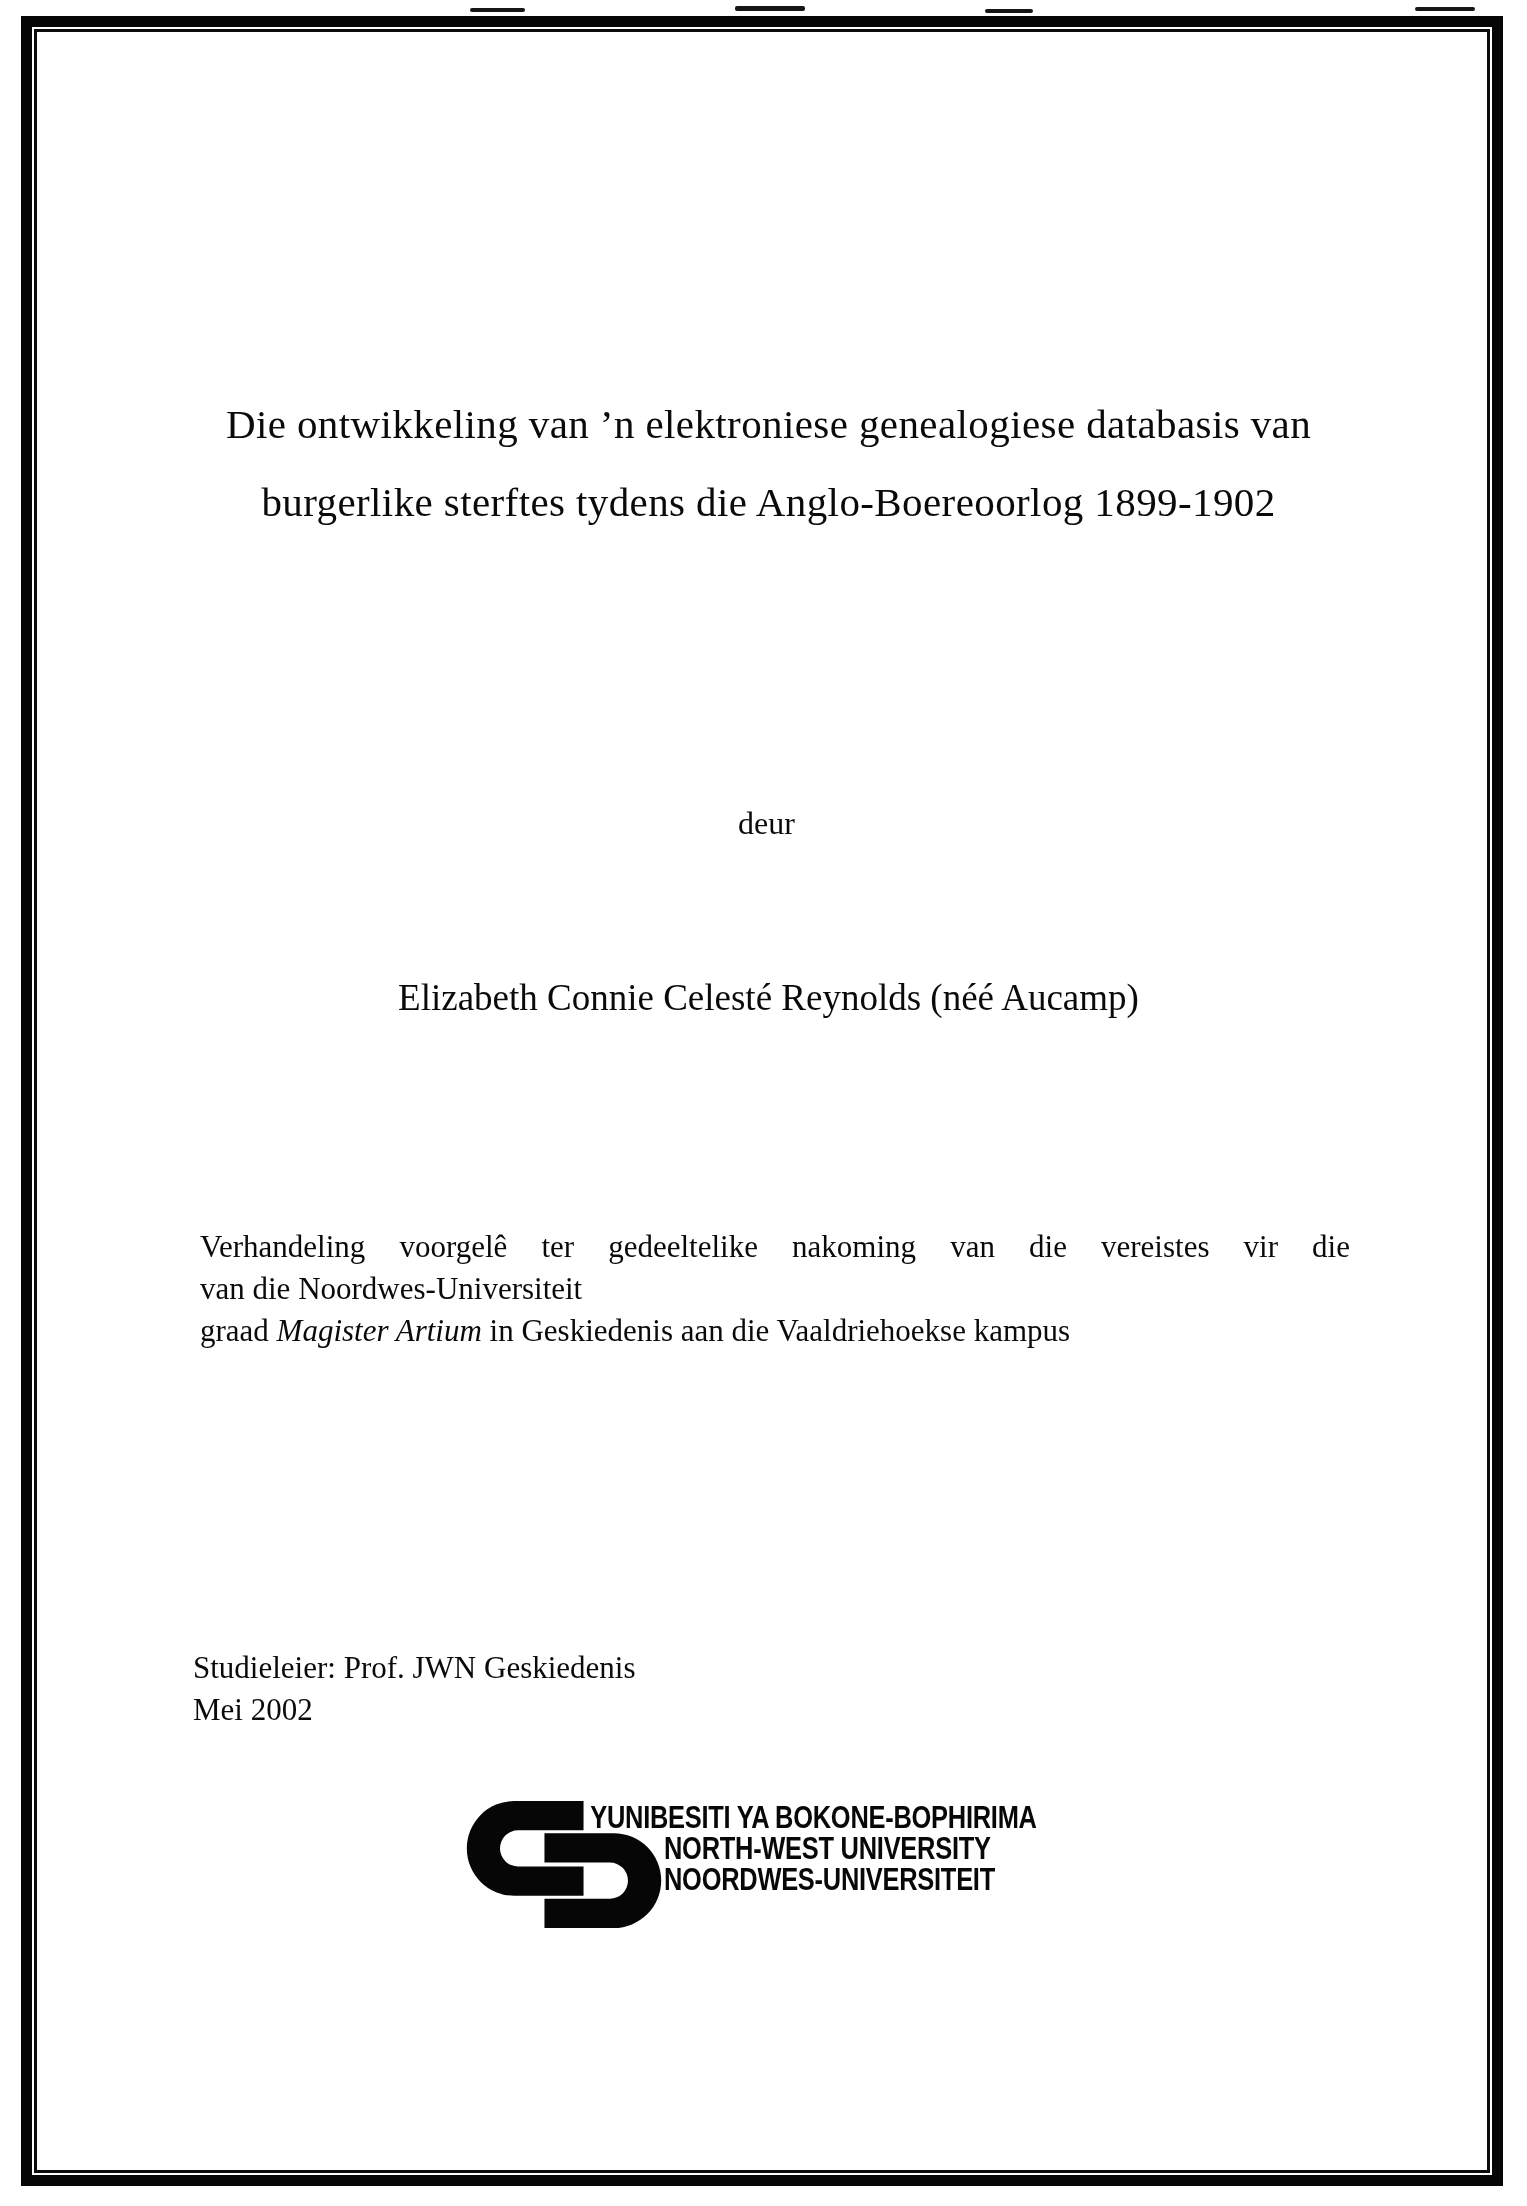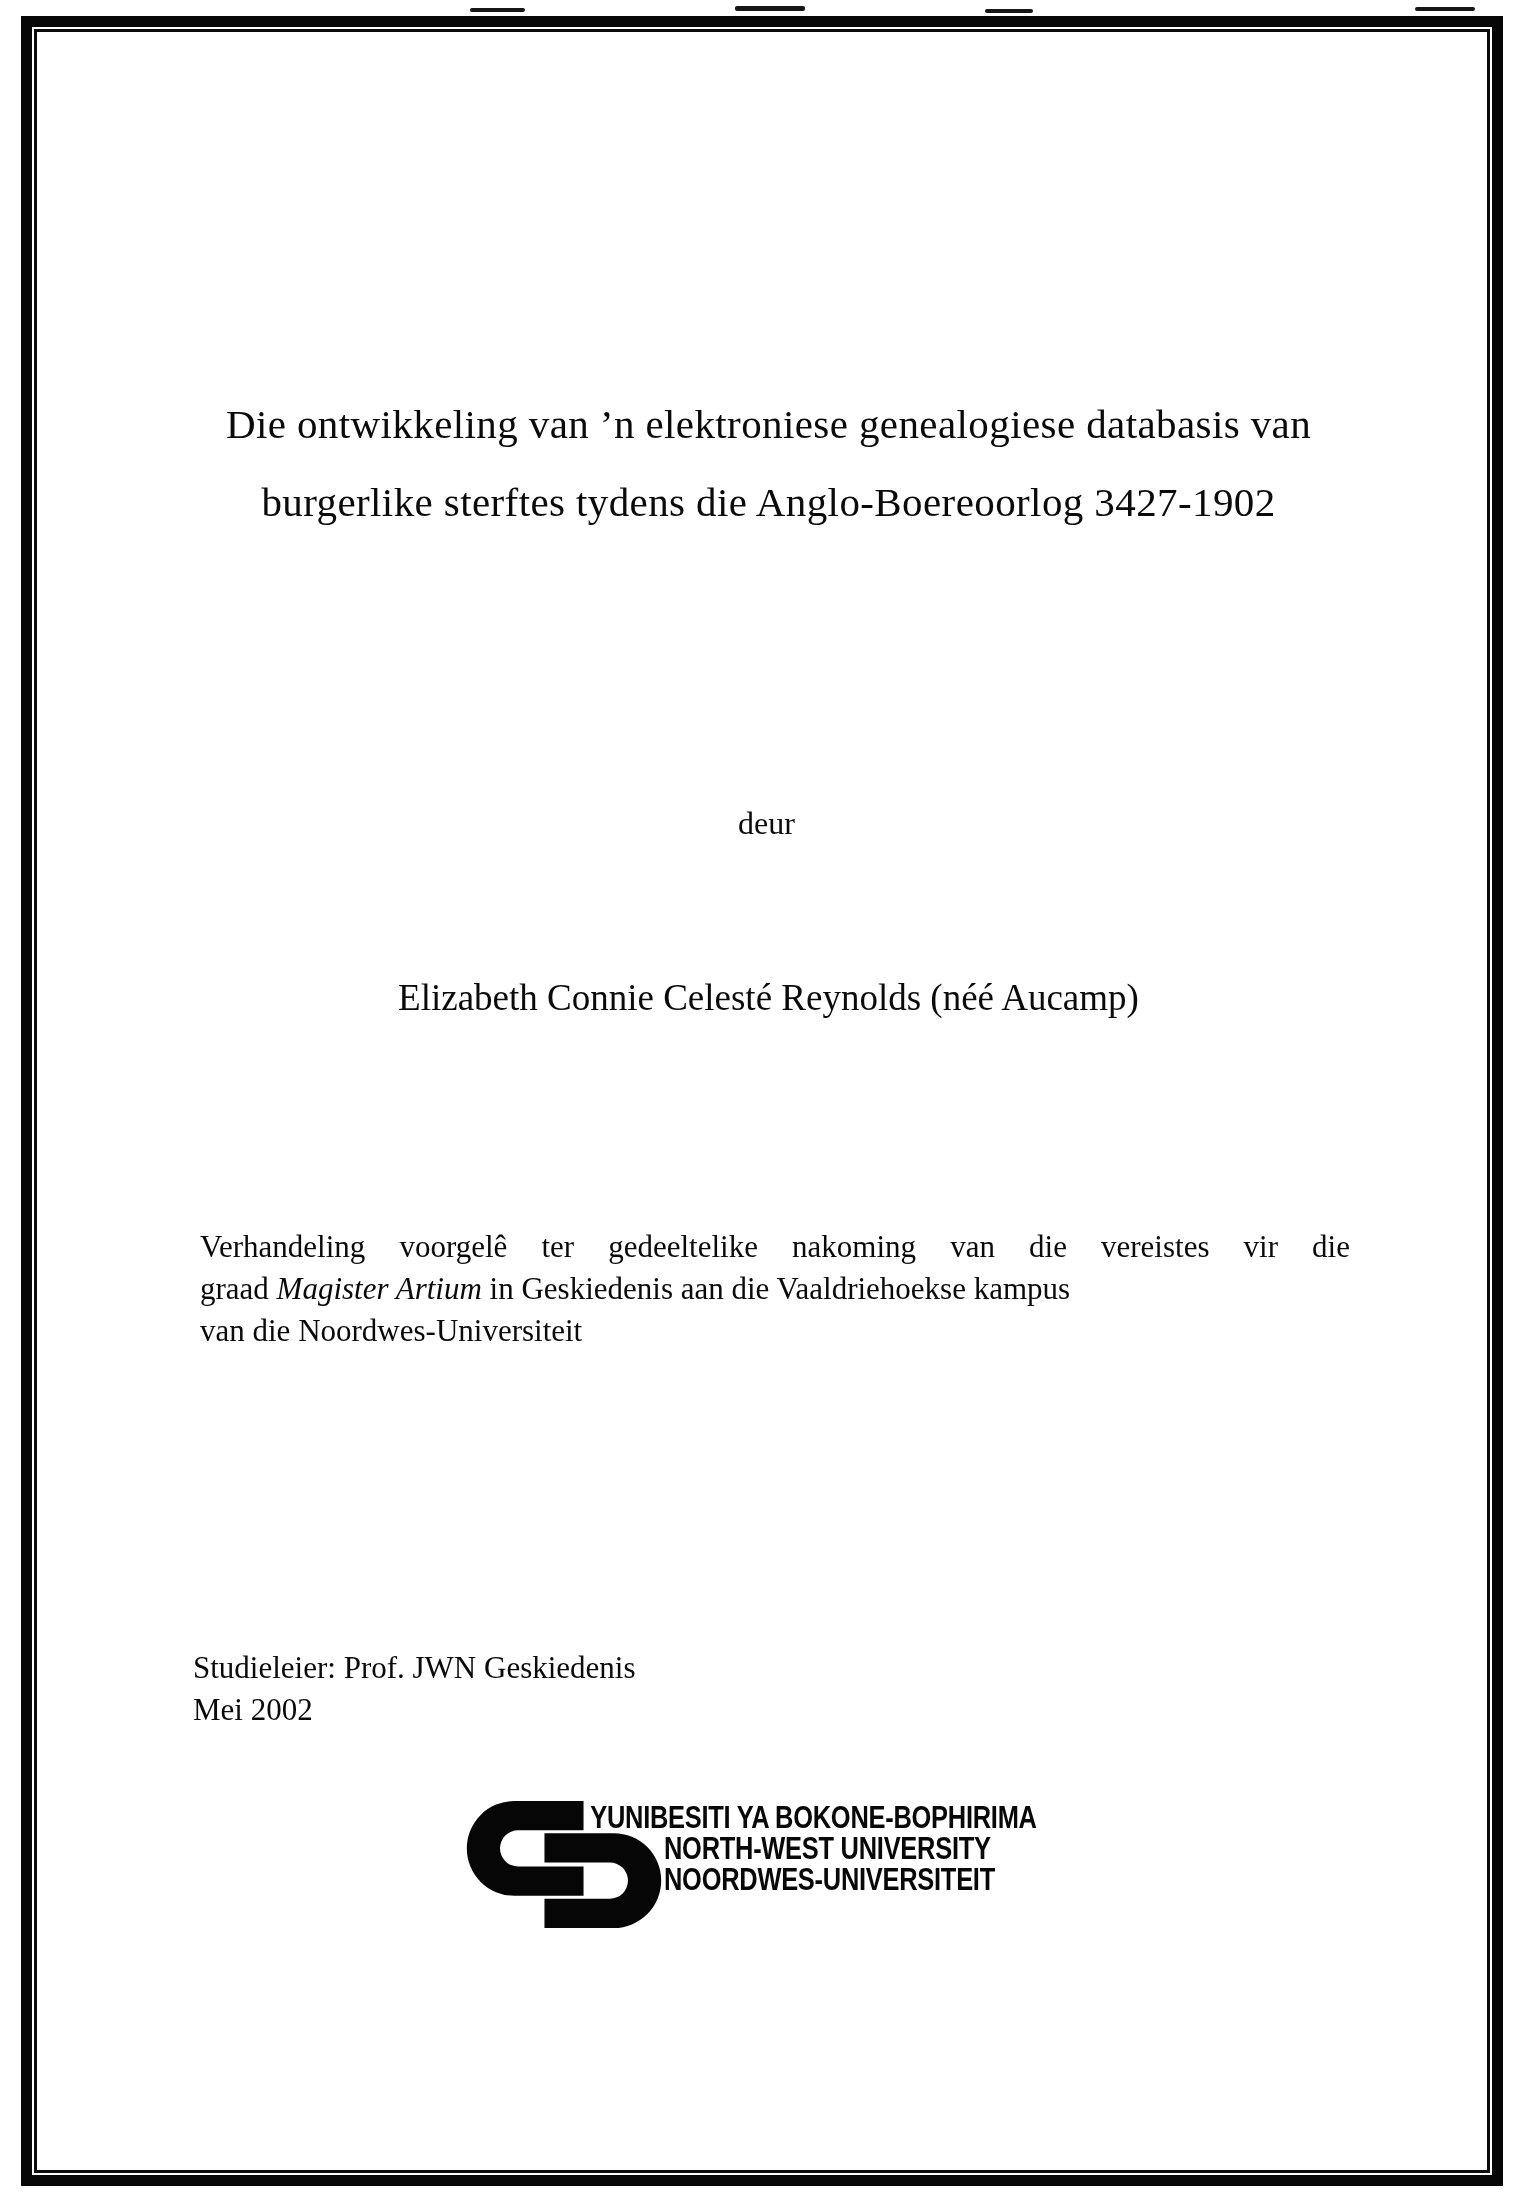--- a/index.html
+++ b/index.html
@@ -103,31 +103,31 @@
   <div class="artifact" style="left:735px;top:6px;width:70px;height:5px;"></div>
   <div class="artifact" style="left:985px;top:9px;width:48px;height:4px;"></div>
   <div class="artifact" style="left:1415px;top:7px;width:60px;height:4px;"></div>
 
   <div class="outer-frame">
     <div class="inner-frame"></div>
   </div>
 
   <div class="title">
     <div>Die ontwikkeling van ’n elektroniese genealogiese databasis van</div>
-    <div>burgerlike sterftes tydens die Anglo-Boereoorlog 3427-1902</div>
+    <div>burgerlike sterftes tydens die Anglo-Boereoorlog 1899-1902</div>
   </div>
 
   <div class="byline">deur</div>
 
   <div class="author">Elizabeth Connie Celesté Reynolds (néé Aucamp)</div>
 
   <div class="statement">
     <div class="line-justify">Verhandeling voorgelê ter gedeeltelike nakoming van die vereistes vir die</div>
+    <div>van die Noordwes-Universiteit</div>
     <div><span>graad </span><span class="italic">Magister Artium</span><span> in Geskiedenis aan die Vaaldriehoekse kampus</span></div>
-    <div>van die Noordwes-Universiteit</div>
   </div>
 
   <div class="supervisor-block">
     <div>Studieleier: Prof. JWN Geskiedenis</div>
     <div>Mei 2002</div>
   </div>
 
   <svg class="logo-mark" viewBox="0 0 200 130" aria-hidden="true">
     <path fill="#060606" d="M120,0 H49 A48.5,48.5 0 0 0 49,97 H120 V67 H53 A18.5,18.5 0 0 1 53,30 H120 Z"></path>
     <path fill="#060606" d="M80,130 H151 A48.5,48.5 0 0 0 151,33 H80 V63 H147 A18.5,18.5 0 0 1 147,100 H80 Z"></path>

